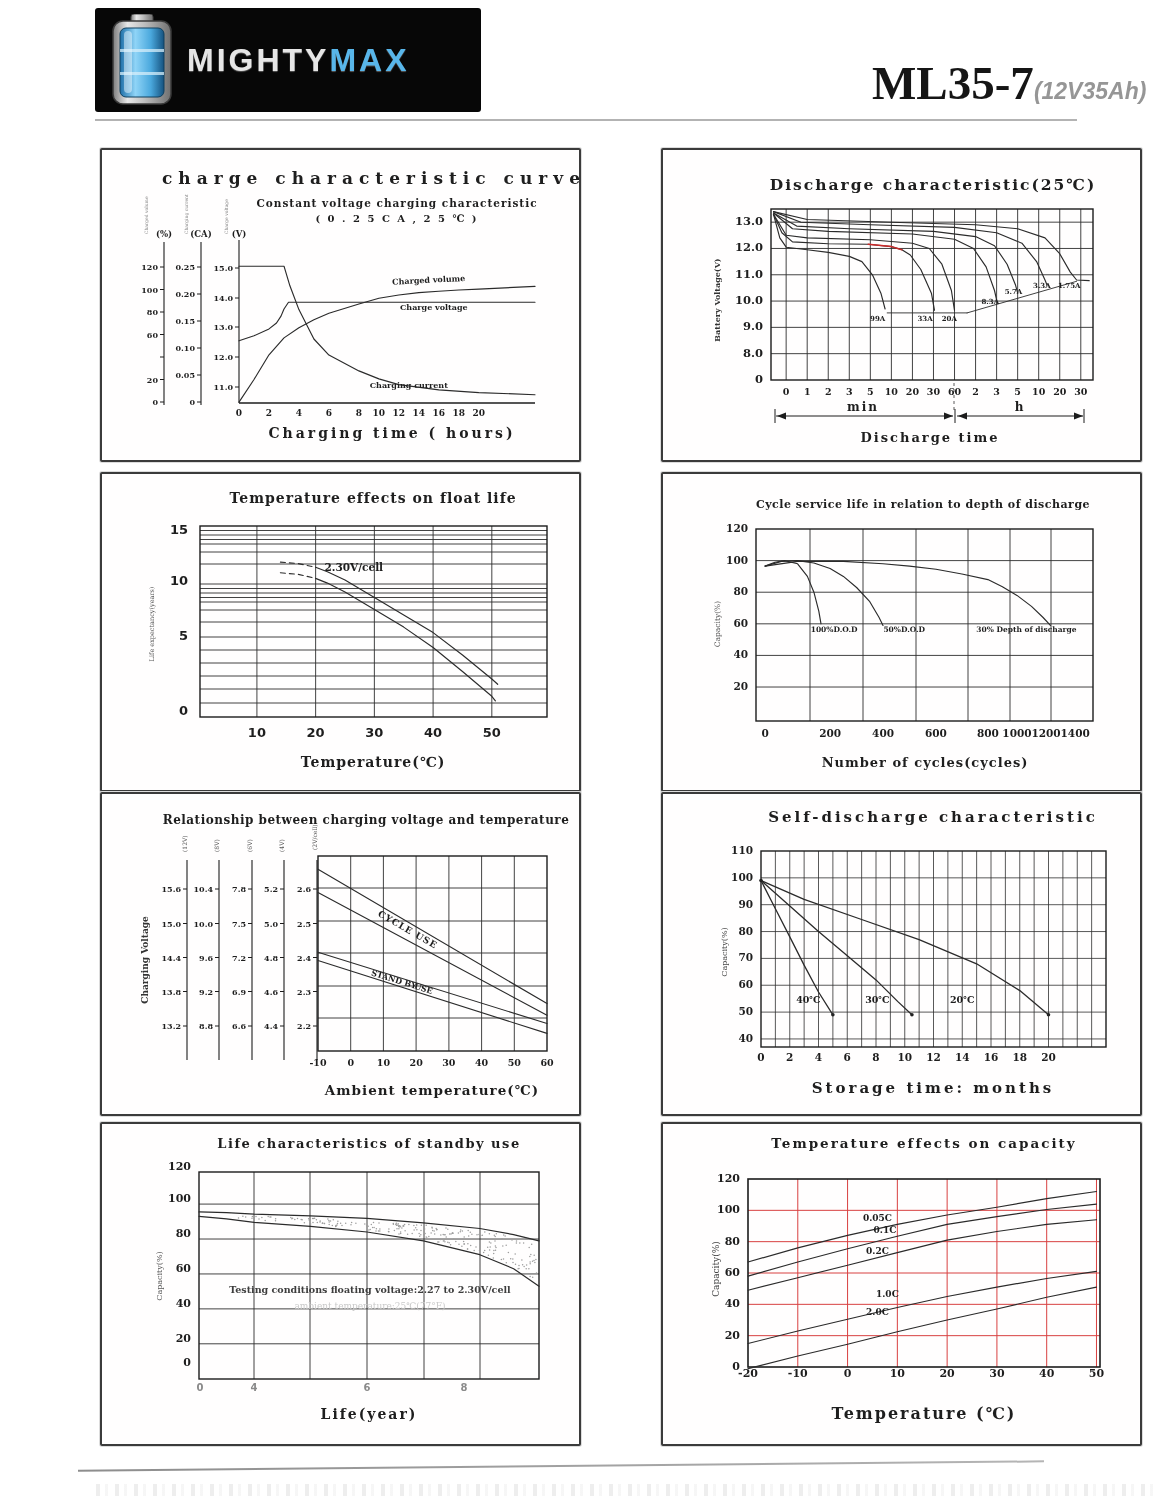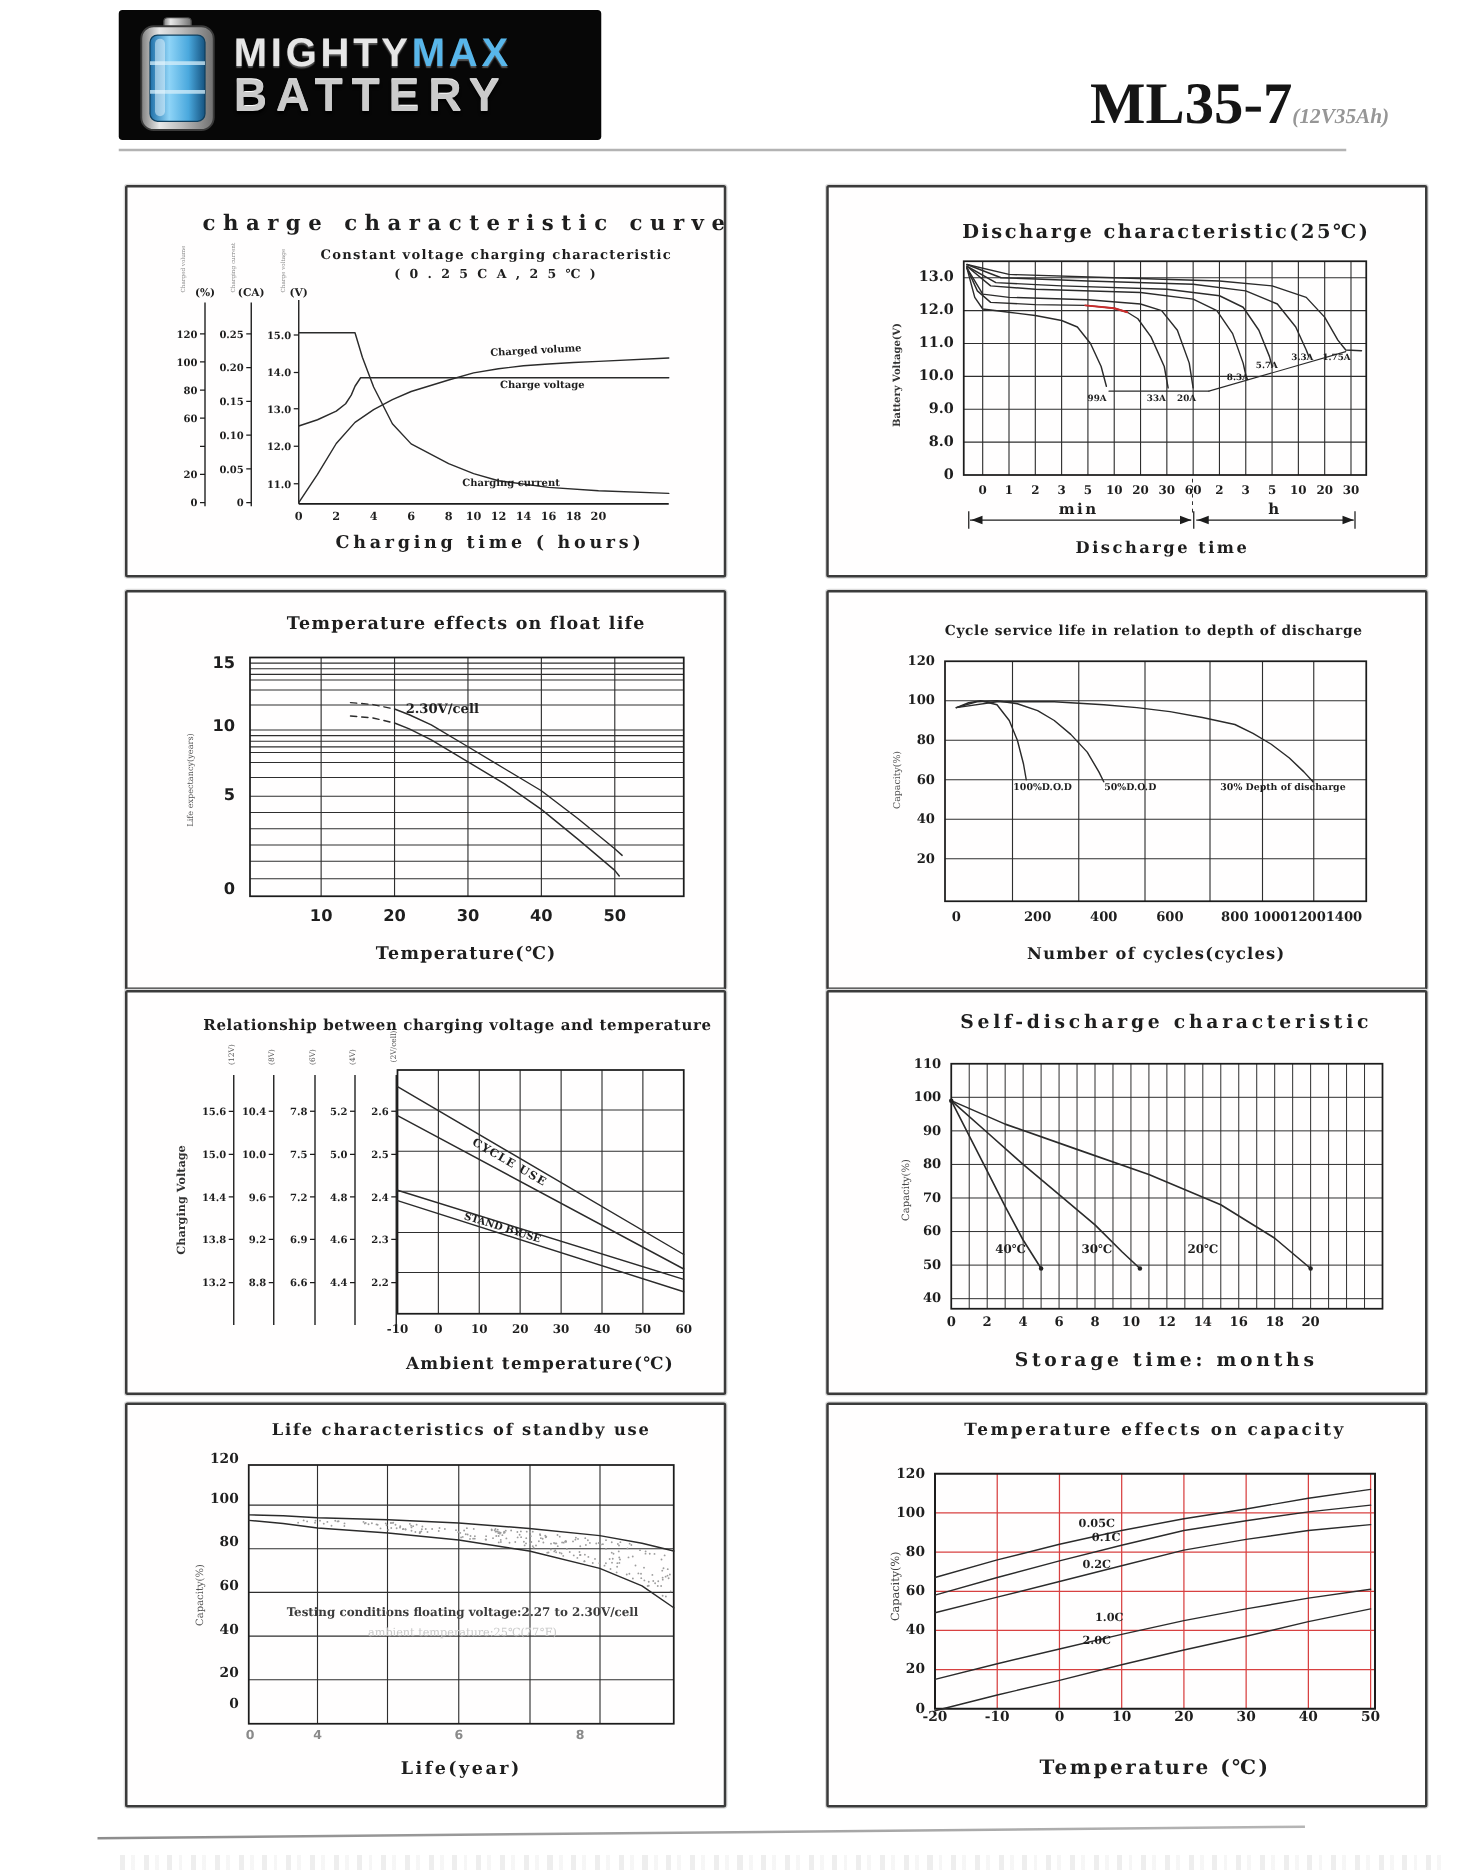--- a/index.html
+++ b/index.html
@@ -9,21 +9,21 @@
         display:flex;align-items:center;border-radius:3px;}
   .logo-icon{margin-left:16px;flex:0 0 auto;}
   .logo-text{margin-left:14px;line-height:1;}
   .l1{font-family:"Liberation Sans",sans-serif;font-weight:bold;font-size:32px;
       letter-spacing:3px;color:#e6e6e6;text-shadow:0 1px 1px #555;}
   .l1 .max{color:#58b6ea;}
   .l2{font-family:"Liberation Sans",sans-serif;font-weight:bold;font-size:37px;
       letter-spacing:7px;color:#cbcbcb;text-shadow:0 2px 2px #000,0 -1px 0 #fff;}
   .model-block{position:absolute;left:872px;top:56px;white-space:nowrap;}
   .model{font-family:"Liberation Serif",serif;font-size:47px;font-weight:bold;color:#151515;}
-  .cap{font-family:Liberation Serif, serif;font-size:17px;font-style:italic;font-weight:bold;color:#969696;}
+  .cap{font-family:Liberation Sans, sans-serif;font-size:23px;font-style:italic;font-weight:bold;color:#969696;}
   .rule{position:absolute;left:95px;top:119px;width:982px;height:2px;background:#b3b3b3;}
   .card{position:absolute;background:#fffefe;border:2px solid #3b3b3b;border-radius:2px;
         box-shadow:0 0 0 1px #dcdcdc;}
   .card svg{display:block;width:100%;height:100%;}
   .footer-line{position:absolute;left:78px;top:1465px;width:966px;height:2px;
         background:linear-gradient(90deg,#8d8d8d,#b5b5b5);transform:rotate(-0.55deg);}
   .footer-noise{position:absolute;left:96px;top:1484px;width:1058px;height:12px;opacity:.45;
         background:repeating-linear-gradient(90deg,rgba(110,110,110,.25) 0 4px,transparent 4px 9px,
         rgba(110,110,110,.12) 9px 12px,transparent 12px 19px);filter:blur(.5px);}
 </style>
@@ -52,21 +52,20 @@
       <rect x="2" y="7" width="58" height="83" rx="10" fill="url(#bshell)" stroke="#3a3a3a" stroke-width="1.5"></rect>
       <rect x="9" y="14" width="44" height="69" rx="6" fill="url(#bglass)" stroke="#10405f" stroke-width="1"></rect>
       <rect x="9" y="35" width="44" height="3" fill="#d5edf9" opacity="0.75"></rect>
       <rect x="9" y="58" width="44" height="3" fill="#d5edf9" opacity="0.75"></rect>
       <rect x="13" y="17" width="8" height="62" rx="4" fill="#eaf7ff" opacity="0.5"></rect>
     </svg>
     <div class="logo-text">
       <div class="l1">
         <span>MIGHTY</span><span class="max">MAX</span>
       </div>
-      <div class="l2">BATTERY</div>
     </div>
   </div>
 
   <div class="model-block">
     <span class="model">ML35-7</span><span class="cap">(12V35Ah)</span>
   </div>
   <div class="rule"></div>
 
   <section class="card" style="left:100px;top:148px;width:477px;height:310px;">
     <svg viewBox="0 0 477 310" preserveAspectRatio="none">

